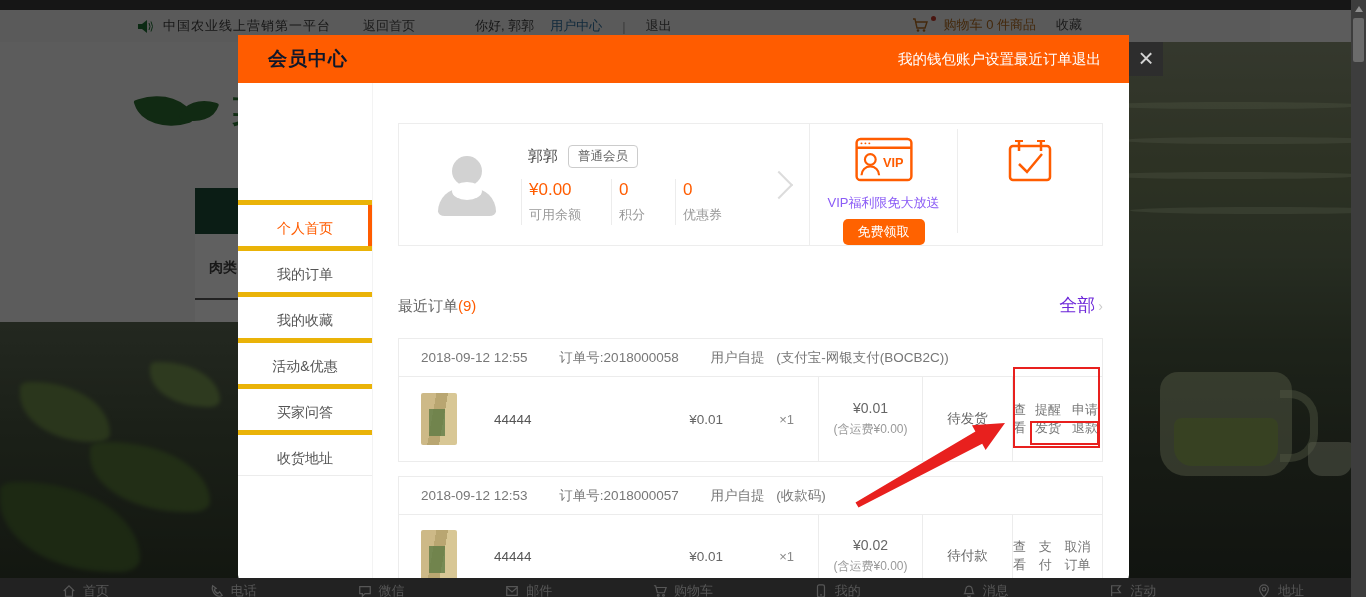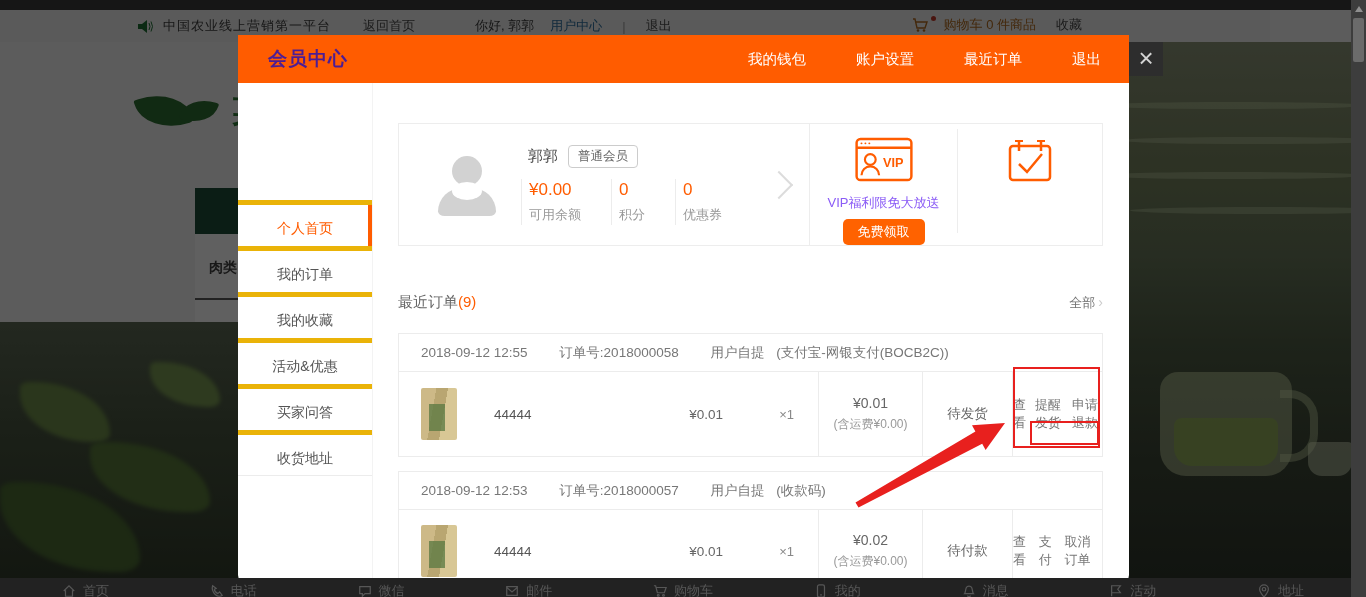--- a/index.html
+++ b/index.html
@@ -43,22 +43,22 @@
   .teacup { position:absolute; left:208px; top:400px; width:44px; height:34px;
       background:rgba(225,235,200,0.5); border-radius:4px 4px 14px 14px; }
 
   
   .overlay { position:absolute; inset:0; background:rgba(0,0,0,0.62); z-index:5; }
 
   
   .modal { position:absolute; left:238px; top:35px; width:891px; height:550px; background:#fff;
            z-index:10; border-radius:0 0 10px 10px; }
   .modal-header { height:48px; background:#ff5c00; display:flex; align-items:center; padding:0 14px 0 30px; }
-  .modal-title { color:#4c1d95; font-size:19px; font-weight:bold; letter-spacing:1px; }
-  .modal-nav { margin-left:auto; display:flex; gap:50px; padding-right:14px; }
+  .modal-title { color:#0f172a; font-size:19px; font-weight:bold; letter-spacing:1px; }
+  .modal-nav { margin-left:auto; display:flex; padding-right:14px; }
   .modal-nav span { color:#fff; font-size:14.5px; cursor:pointer; }
   .close-btn { position:absolute; left:891px; top:7px; width:34px; height:34px; background:#2d2d2d;
                color:#d4d4d4; font-size:26px; line-height:32px; text-align:center; cursor:pointer; z-index:11; }
   .modal-body { display:flex; height:502px; }
 
   .sidebar { width:135px; border-right:1px solid #f3f3f3; padding-top:117px; }
   .side-item { height:46px; line-height:46px; text-align:center; font-size:14px; color:#555;
                border-top:5px solid #eab308; position:relative; cursor:pointer; }
   .side-item:last-child { border-bottom:1px solid #ececec; }
   .side-item.active { color:#ff5c00; }
@@ -89,21 +89,21 @@
   .vip-box { width:147px; display:flex; flex-direction:column; align-items:center; padding-top:13px; }
   .vip-label { font-size:13px; color:#8b5cf6; margin-top:12px; white-space:nowrap;text-align:right; }
   .vip-btn { margin-top:7px; background:#ff6200; color:#fff; font-size:13px; padding:4px 15px;
              border:none; border-radius:5px; cursor:pointer; }
   .vip-divider { width:1px; background:#ededed; margin:5px 0 12px 0; }
   .cal-box { flex:1; display:flex; justify-content:center; padding-top:15px; }
 
   .recent-header { margin-top:47px; display:flex; align-items:baseline; }
   .recent-title { font-size:15px; color:#666; }
   .recent-count { font-size:15px; color:#ff5c00; }
-  .recent-all { margin-left:auto; font-size:13px; color:#737373; cursor:pointer; }
+  .recent-all { margin-left:auto; font-size:18px; color:#6d28d9; cursor:pointer; }
   .recent-chev { color:#ccc; font-size:14px; margin-left:3px; }
 
   .order-card { border:1px solid #ececec; margin-top:21px; }
   .order-card.second { margin-top:14px; min-height:150px; }
   .order-head { height:38px; line-height:38px; border-bottom:1px solid #ececec;
                 padding-left:22px; font-size:13.5px; color:#777; }
   .oh-no { margin-left:28px; } .oh-del { margin-left:28px; } .oh-pay { margin-left:8px; }
   .order-body { display:flex; align-items:stretch; height:84px; }
   .second .order-body { height:82px; }
   .o-product { flex:1; display:flex; align-items:center; position:relative; }

